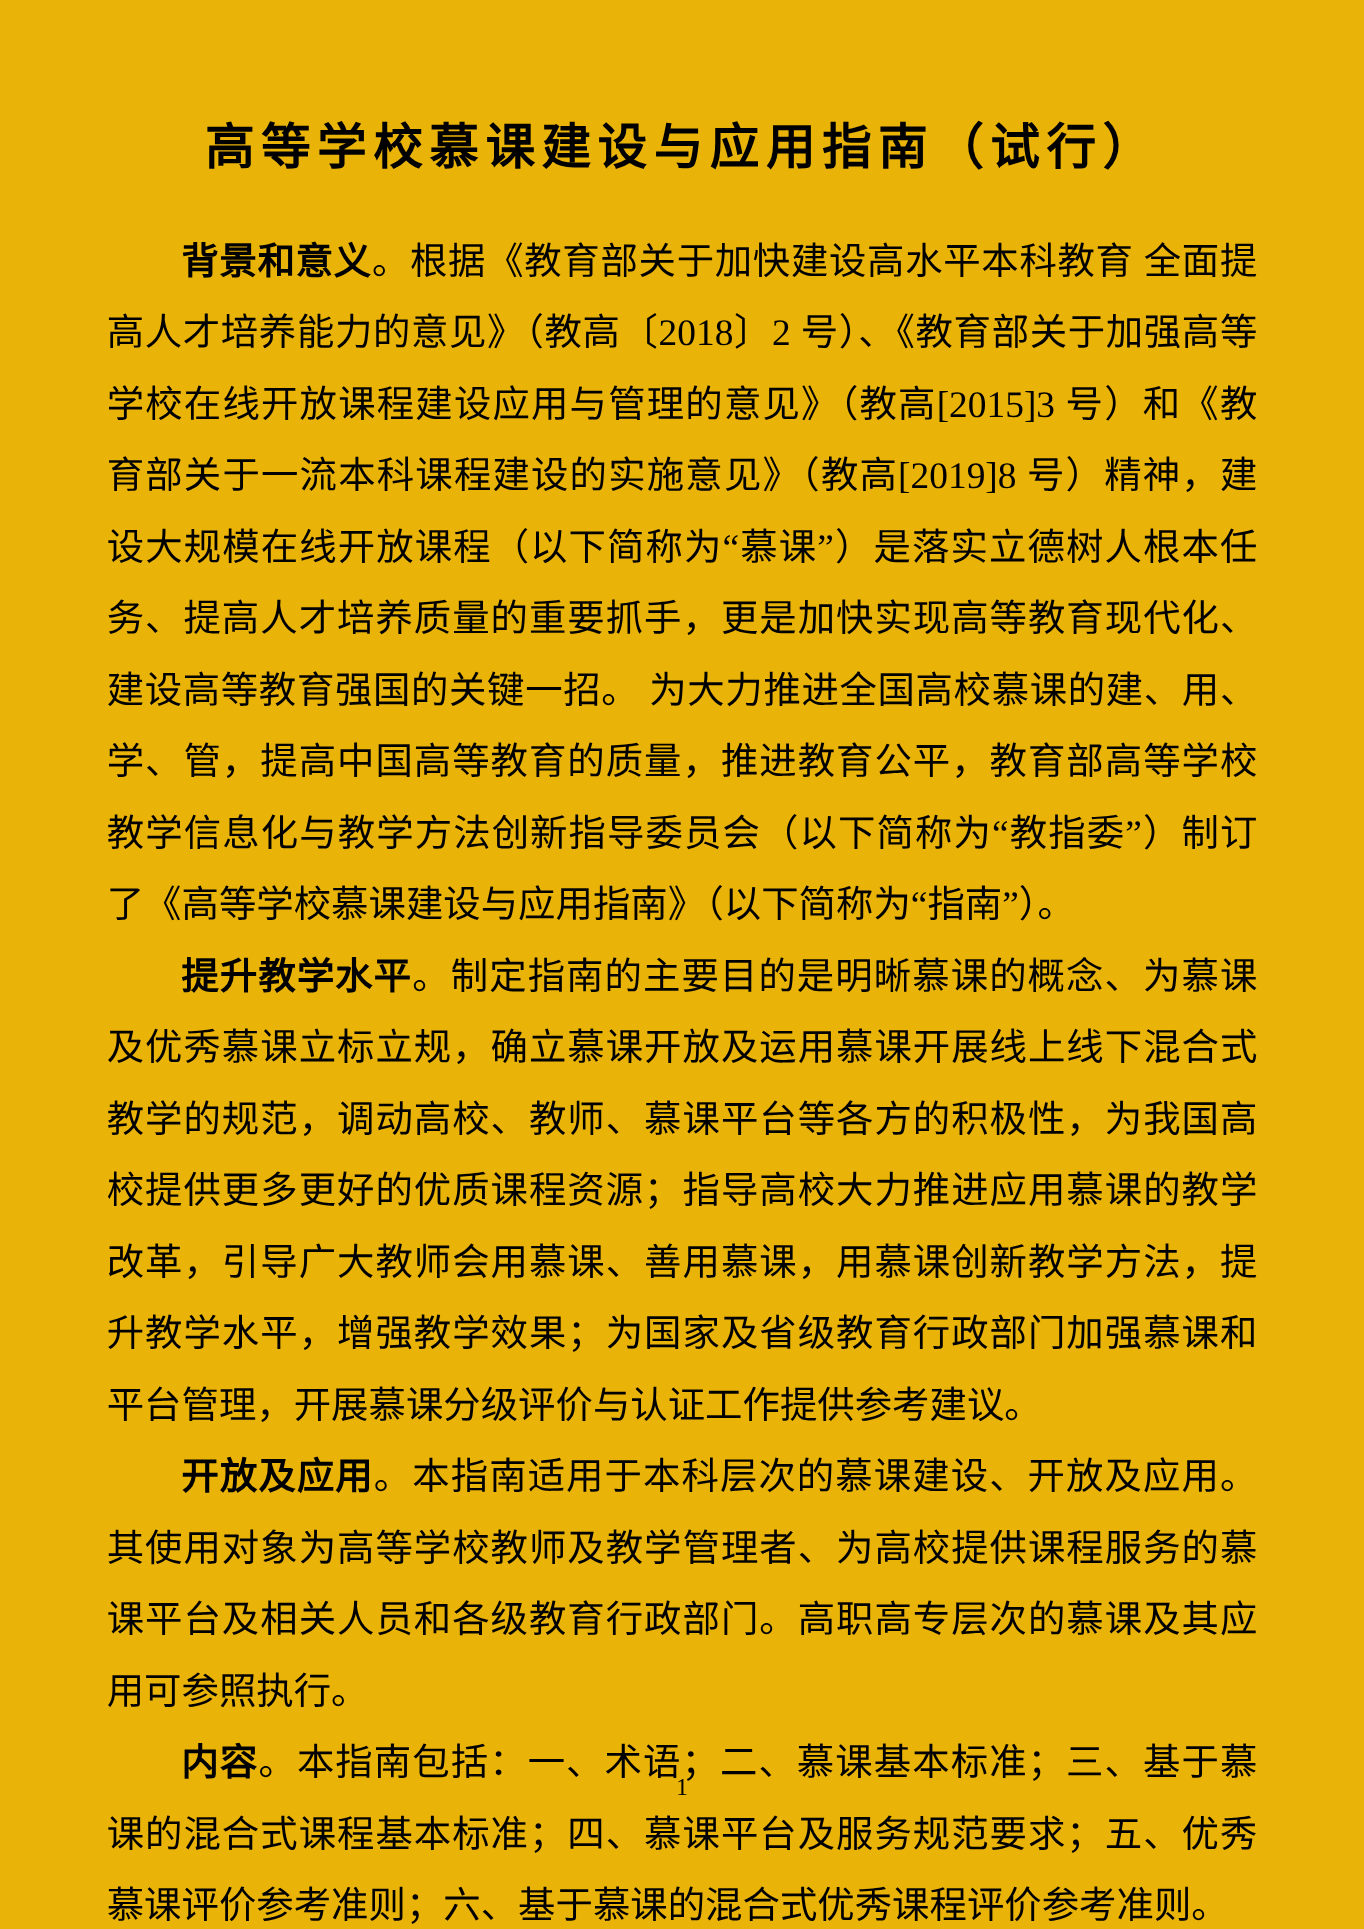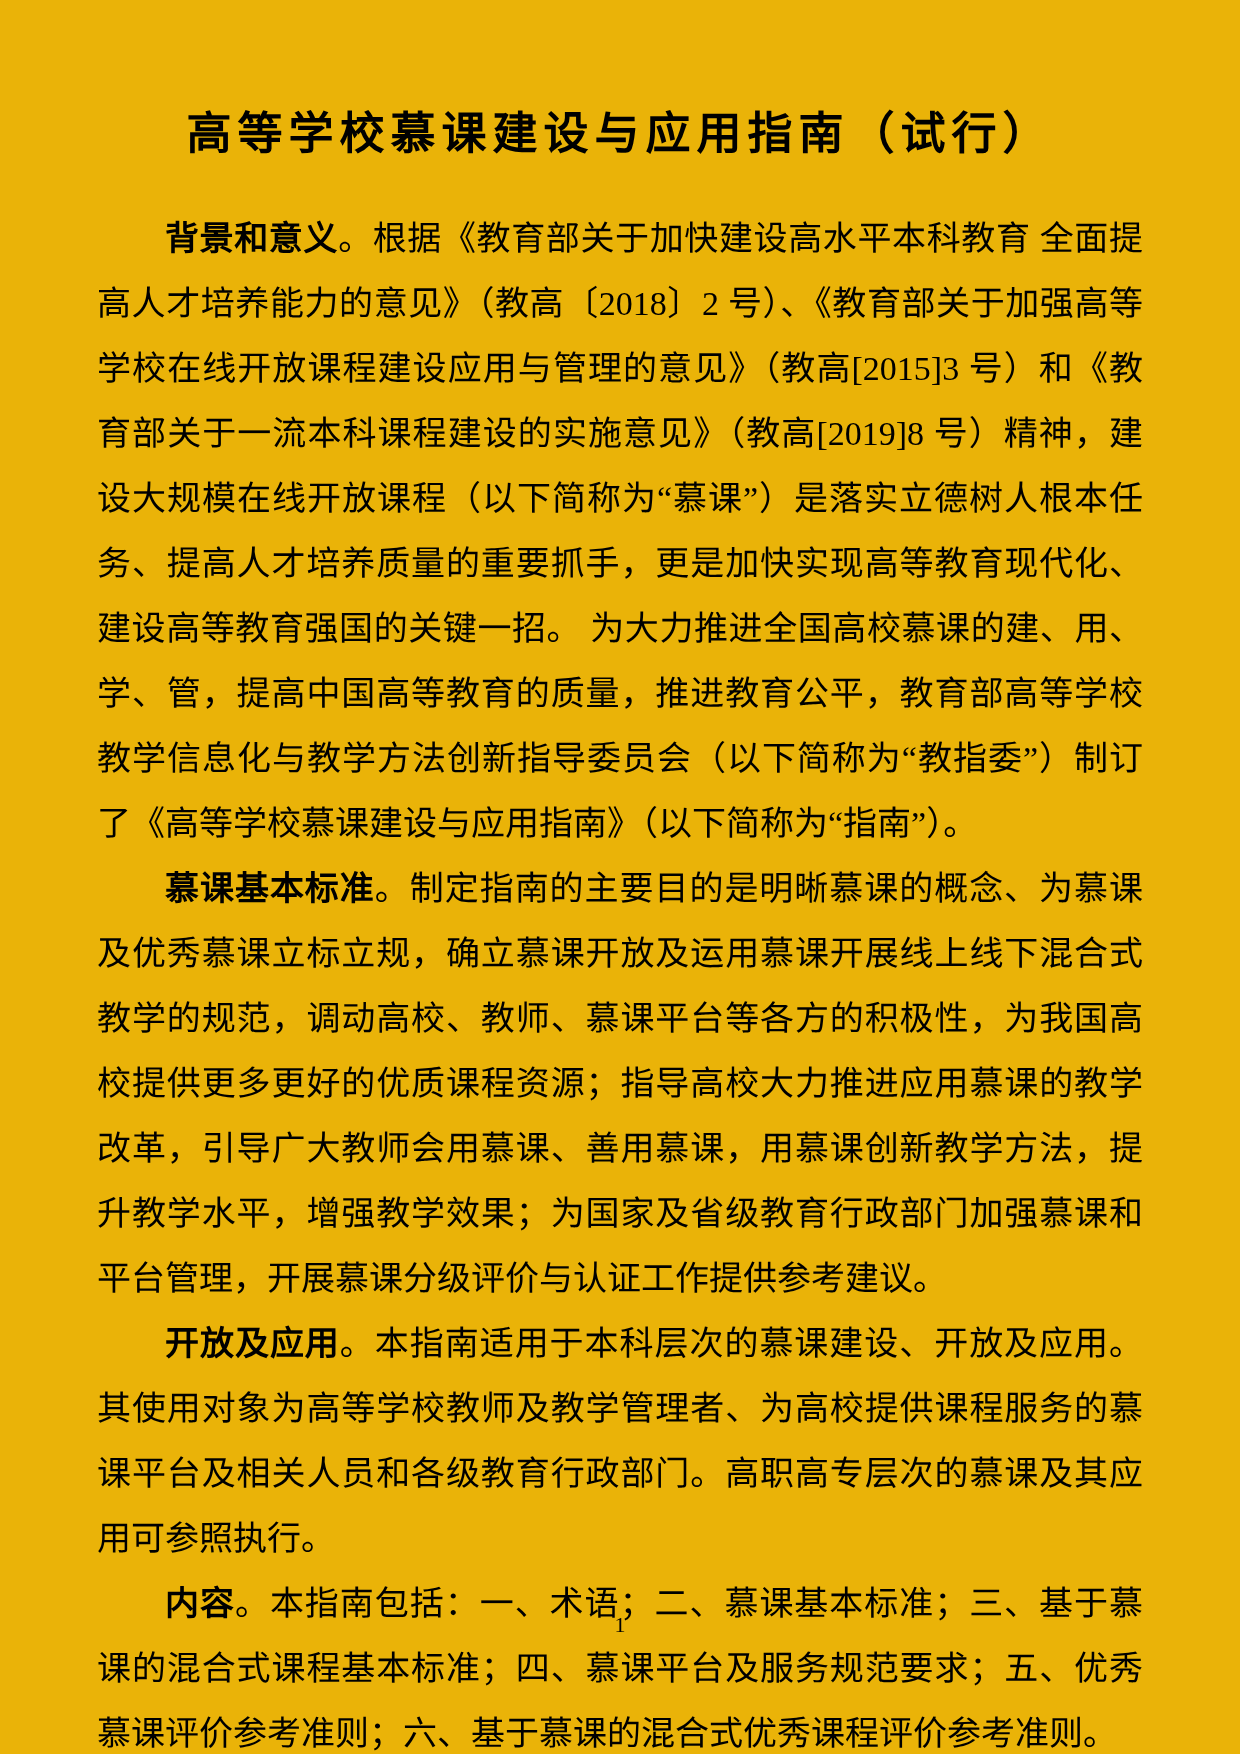--- a/index.html
+++ b/index.html
@@ -61,21 +61,21 @@
 </head>
 <body>
 
 <div class="page">
   <div class="content">
 
     <h1 class="doc-title">高等学校慕课建设与应用指南（试行）</h1>
 
     <p class="para first"><span class="lead">背景和意义</span><span>。根据《教育部关于加快建设高水平本科教育 全面提高人才培养能力的意见》（教高〔2018〕2 号）、《教育部关于加强高等学校在线开放课程建设应用与管理的意见》（教高[2015]3 号）和《教育部关于一流本科课程建设的实施意见》（教高[2019]8 号）精神，建设大规模在线开放课程（以下简称为“慕课”）是落实立德树人根本任务、提高人才培养质量的重要抓手，更是加快实现高等教育现代化、建设高等教育强国的关键一招。 为大力推进全国高校慕课的建、用、学、管，提高中国高等教育的质量，推进教育公平，教育部高等学校教学信息化与教学方法创新指导委员会（以下简称为“教指委”）制订了《高等学校慕课建设与应用指南》（以下简称为“指南”）。</span></p>
 
-    <p class="para"><span class="lead">慕课基本标准</span><span>。制定指南的主要目的是明晰慕课的概念、为慕课及优秀慕课立标立规，确立慕课开放及运用慕课开展线上线下混合式教学的规范，调动高校、教师、慕课平台等各方的积极性，为我国高校提供更多更好的优质课程资源；指导高校大力推进应用慕课的教学改革，引导广大教师会用慕课、善用慕课，用慕课创新教学方法，提升教学水平，增强教学效果；为国家及省级教育行政部门加强慕课和平台管理，开展慕课分级评价与认证工作提供参考建议。</span></p>
+    <p class="para"><span class="lead">提升教学水平</span><span>。制定指南的主要目的是明晰慕课的概念、为慕课及优秀慕课立标立规，确立慕课开放及运用慕课开展线上线下混合式教学的规范，调动高校、教师、慕课平台等各方的积极性，为我国高校提供更多更好的优质课程资源；指导高校大力推进应用慕课的教学改革，引导广大教师会用慕课、善用慕课，用慕课创新教学方法，提升教学水平，增强教学效果；为国家及省级教育行政部门加强慕课和平台管理，开展慕课分级评价与认证工作提供参考建议。</span></p>
 
     <p class="para"><span class="lead">开放及应用</span><span>。本指南适用于本科层次的慕课建设、开放及应用。其使用对象为高等学校教师及教学管理者、为高校提供课程服务的慕课平台及相关人员和各级教育行政部门。高职高专层次的慕课及其应用可参照执行。</span></p>
 
     <p class="para"><span class="lead">内容</span><span>。本指南包括：一、术语；二、慕课基本标准；三、基于慕课的混合式课程基本标准；四、慕课平台及服务规范要求；五、优秀慕课评价参考准则；六、基于慕课的混合式优秀课程评价参考准则。</span></p>
 
   </div>
 
   <div class="page-number">1</div>
 </div>
 

